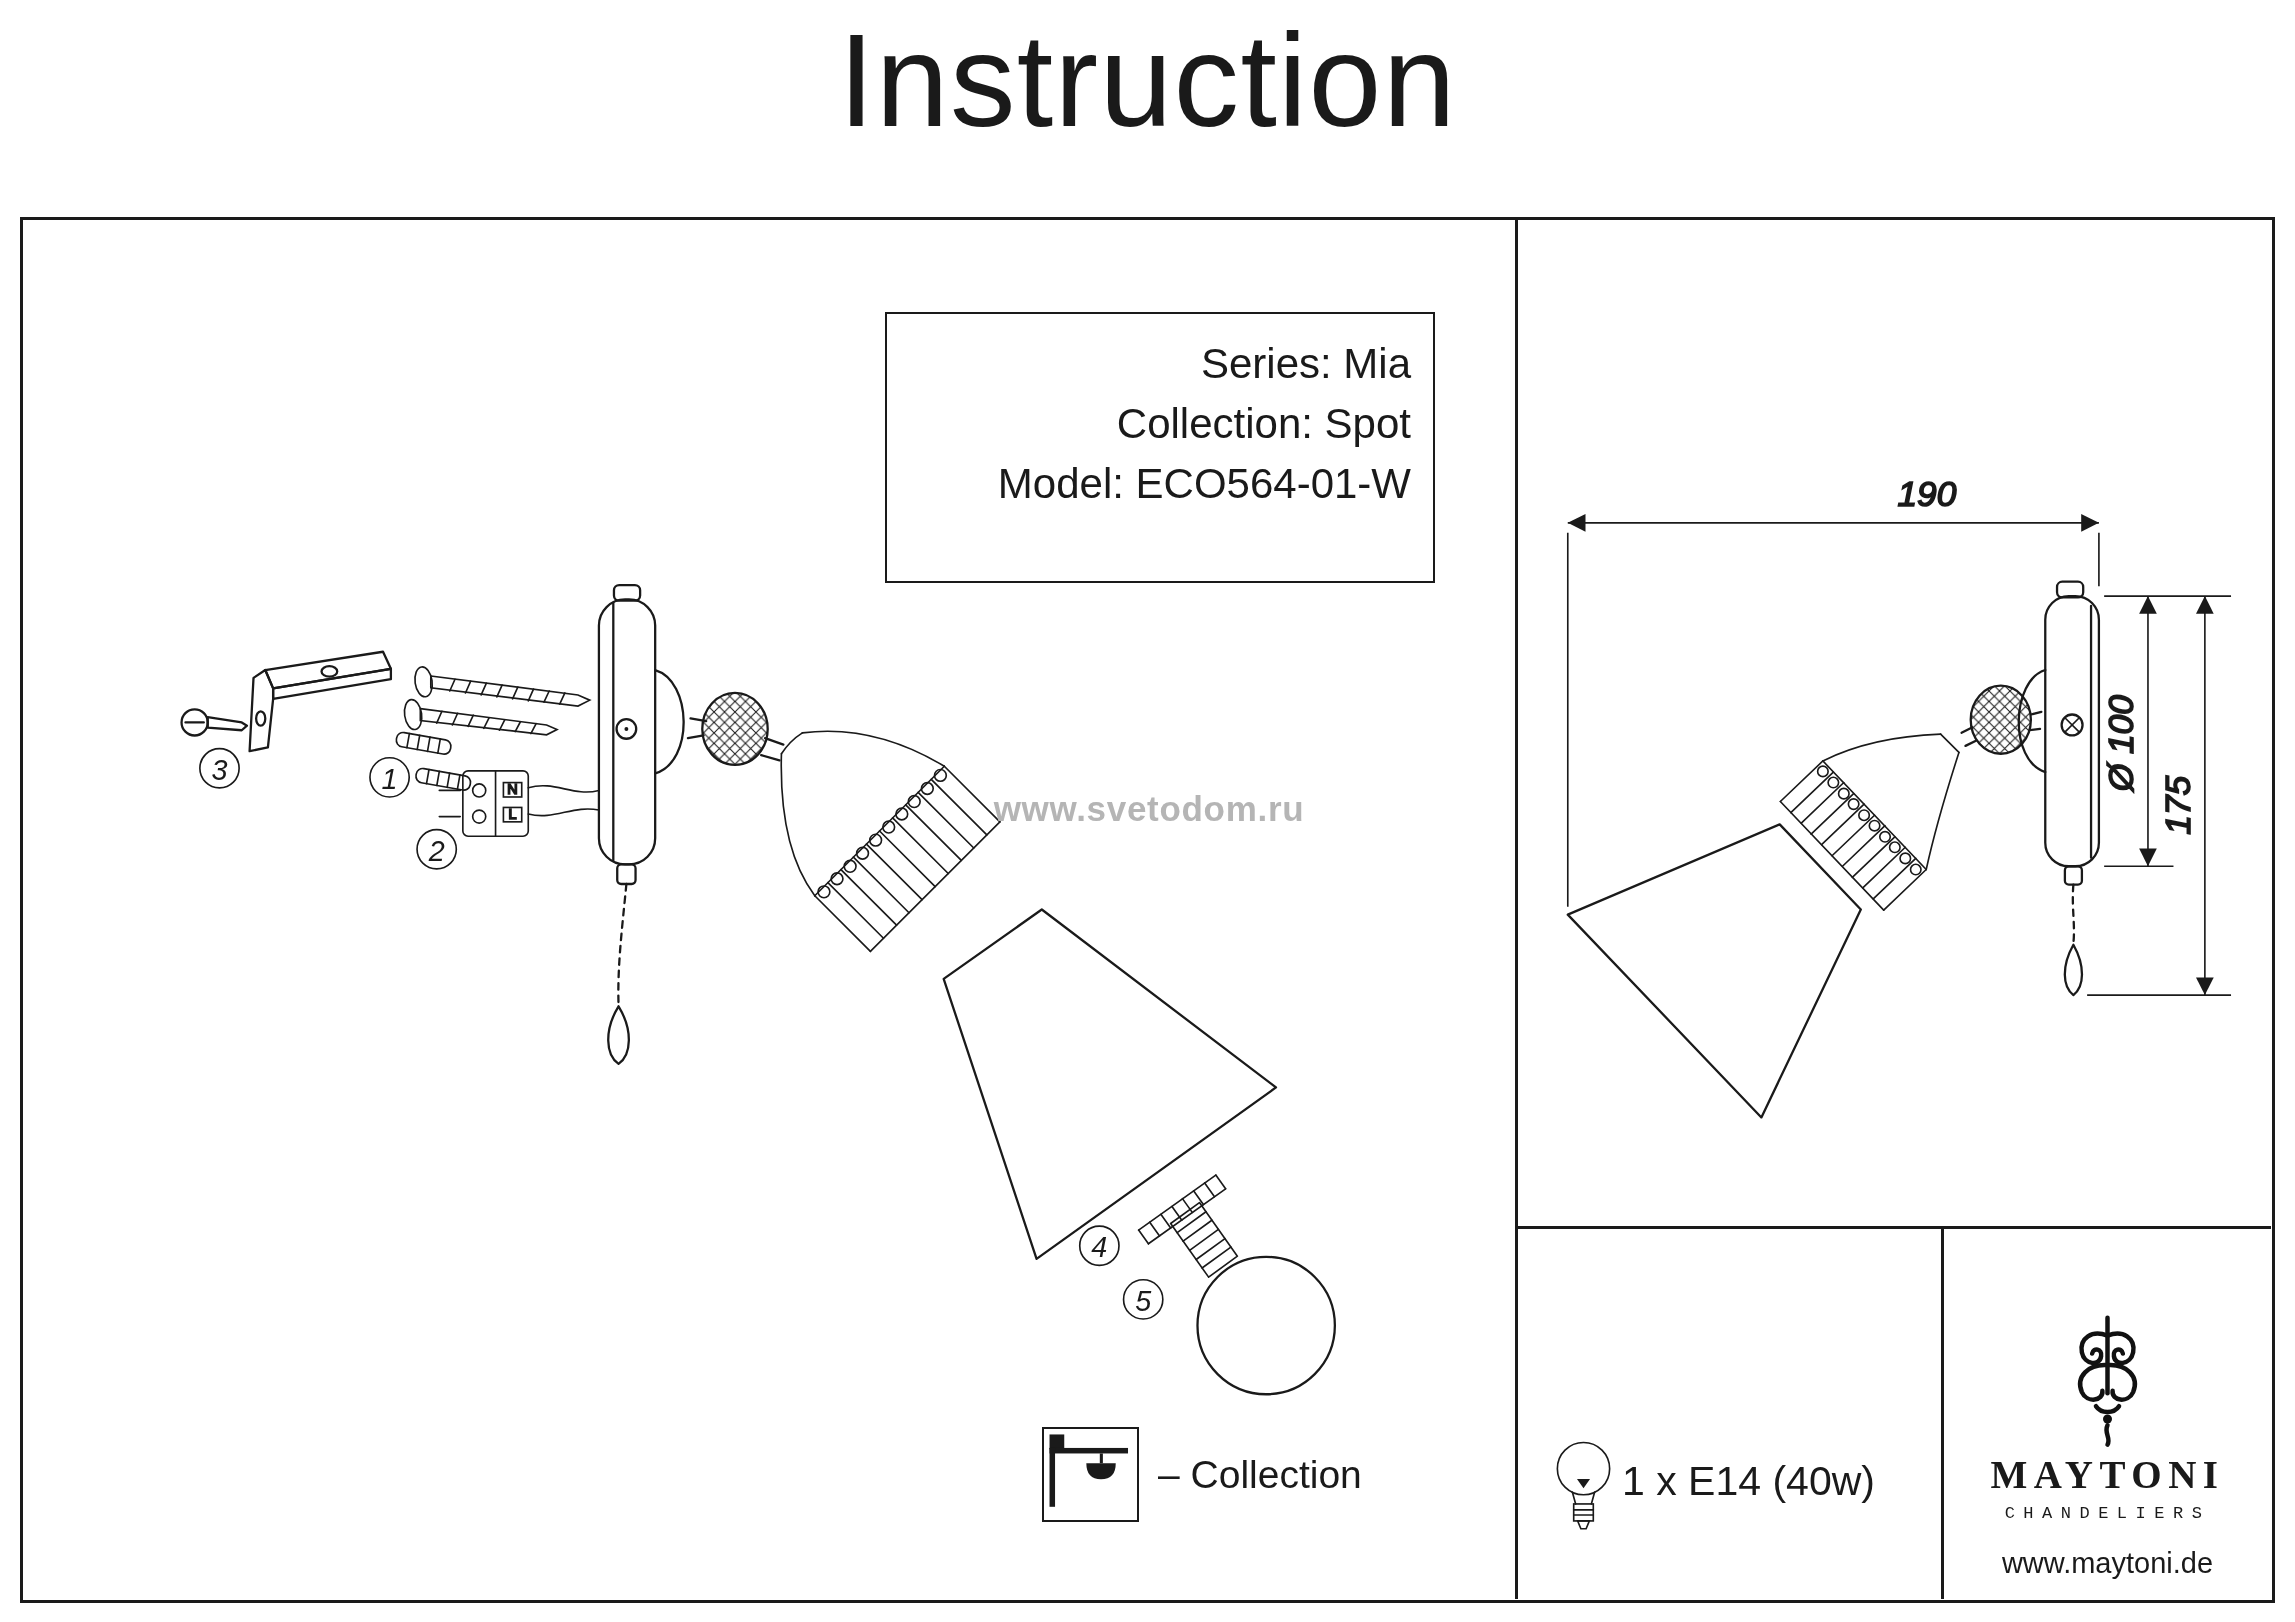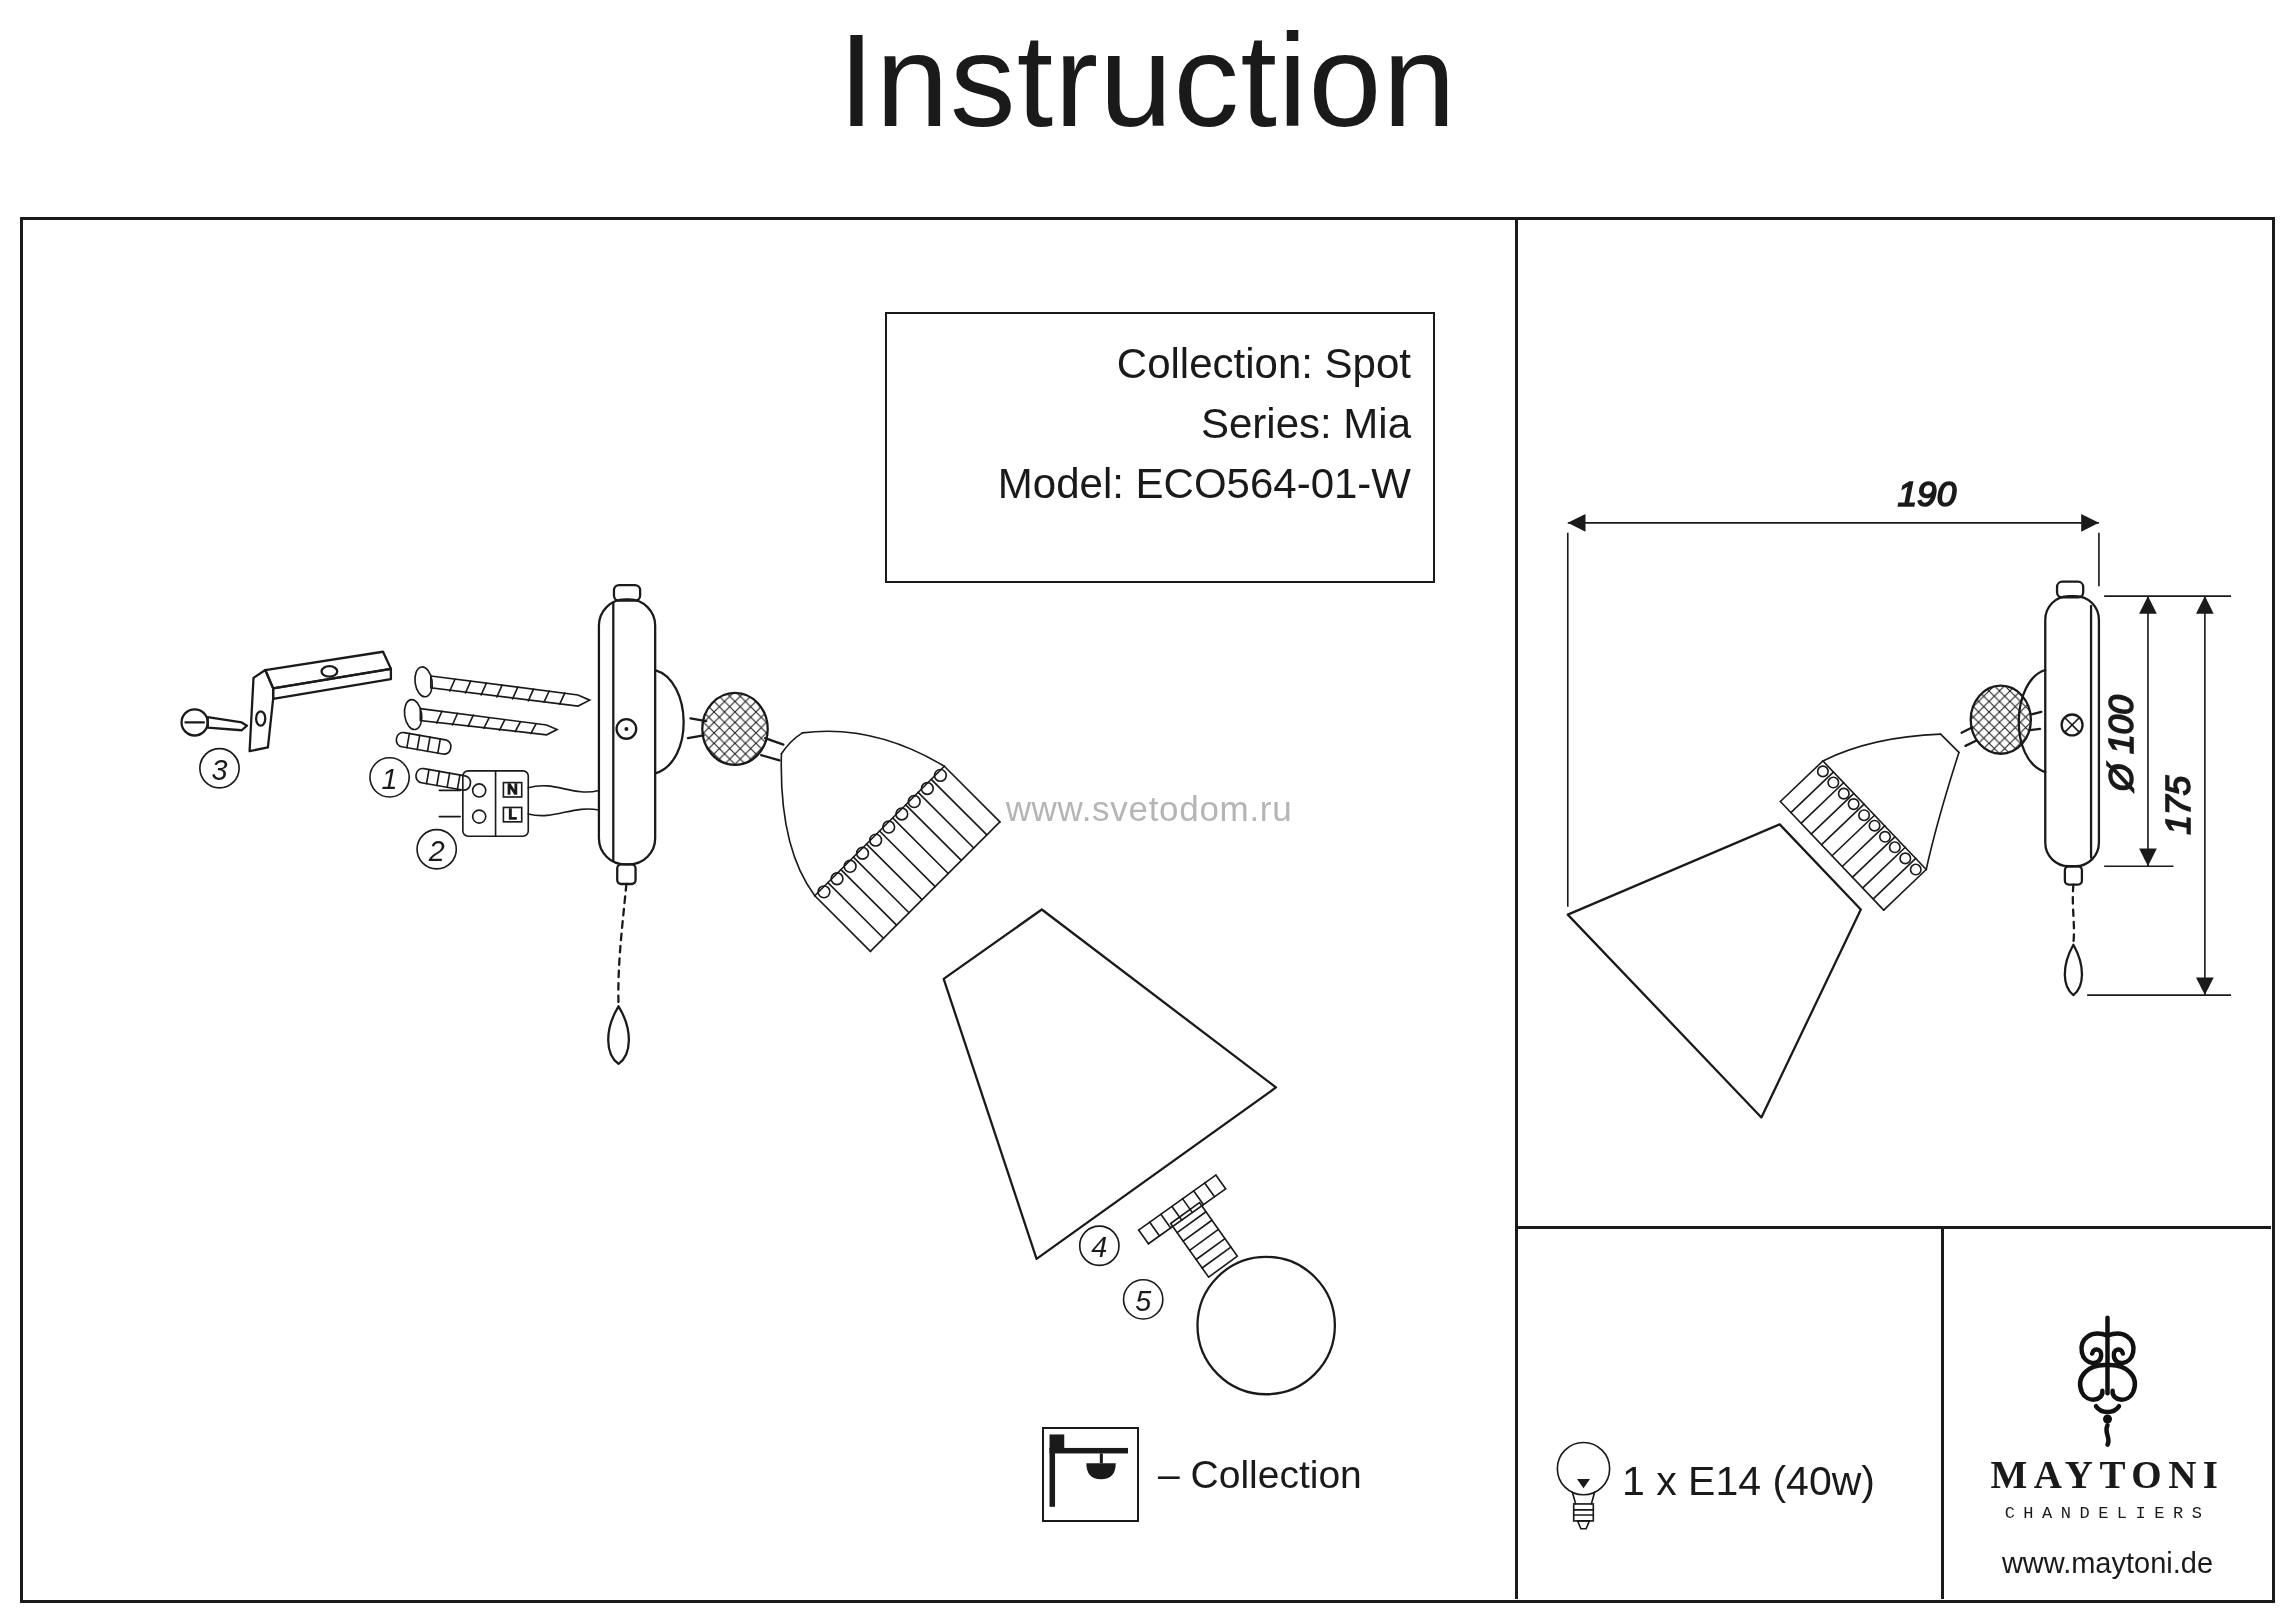--- a/index.html
+++ b/index.html
@@ -16,21 +16,21 @@
   .divider { background:#1a1a1a; }
   #divider-v1 { left:1492px; top:0; width:3.3px; height:1379px; }
   #divider-h1 { left:1492px; top:1006px; width:756px; height:3.3px; }
   #divider-v2 { left:1918px; top:1006px; width:3.3px; height:373px; }
 
   #info-box { left:862px; top:92px; width:550px; height:271px;
               border:2.6px solid #1a1a1a; text-align:right;
               padding:19.6px 22px 0 0; font-size:42px; line-height:60px; }
 
   #watermark { left:910px; top:569px; width:432px; text-align:center;
-               font-size:35px; font-weight:normal; letter-spacing:0.7px;
+               font-size:35px; font-weight:bold; letter-spacing:0.7px;
                color:#b5b5b5; }
 
   #exploded-svg { left:0; top:0; }
   #dimension-svg { left:1495px; top:0; }
 
   #mount-box { left:1019px; top:1207px; width:97px; height:95px;
                border:2.6px solid #1a1a1a; padding:3.3px; }
   #mount-label { left:1135px; top:1233px; font-size:39px; }
 
   #bulb-icon { left:1531px; top:1216px; }
@@ -222,22 +222,22 @@
       <circle class="ln2" cx="300" cy="838" r="30"></circle>
       <text class="num" x="300" y="840" text-anchor="middle" dominant-baseline="central">3</text>
       <circle class="ln2" cx="1645" cy="1568" r="30"></circle>
       <text class="num" x="1645" y="1570" text-anchor="middle" dominant-baseline="central">4</text>
       <circle class="ln2" cx="1712" cy="1650" r="30"></circle>
       <text class="num" x="1712" y="1652" text-anchor="middle" dominant-baseline="central">5</text>
     </g>
   </svg>
 
   <div id="info-box" class="abs">
+    <div>Series: Mia</div>
     <div>Collection: Spot</div>
-    <div>Series: Mia</div>
     <div>Model: ECO564-01-W</div>
   </div>
 
   <div id="watermark" class="abs">www.svetodom.ru</div>
 
   <div id="mount-box" class="abs">
     <svg width="86" height="84" viewBox="0 0 140 137">
       <rect x="4" y="4" width="24" height="24" class="fillink"></rect>
       <rect x="4" y="26" width="128" height="9" class="fillink"></rect>
       <rect x="4" y="26" width="9" height="96" class="fillink"></rect>

